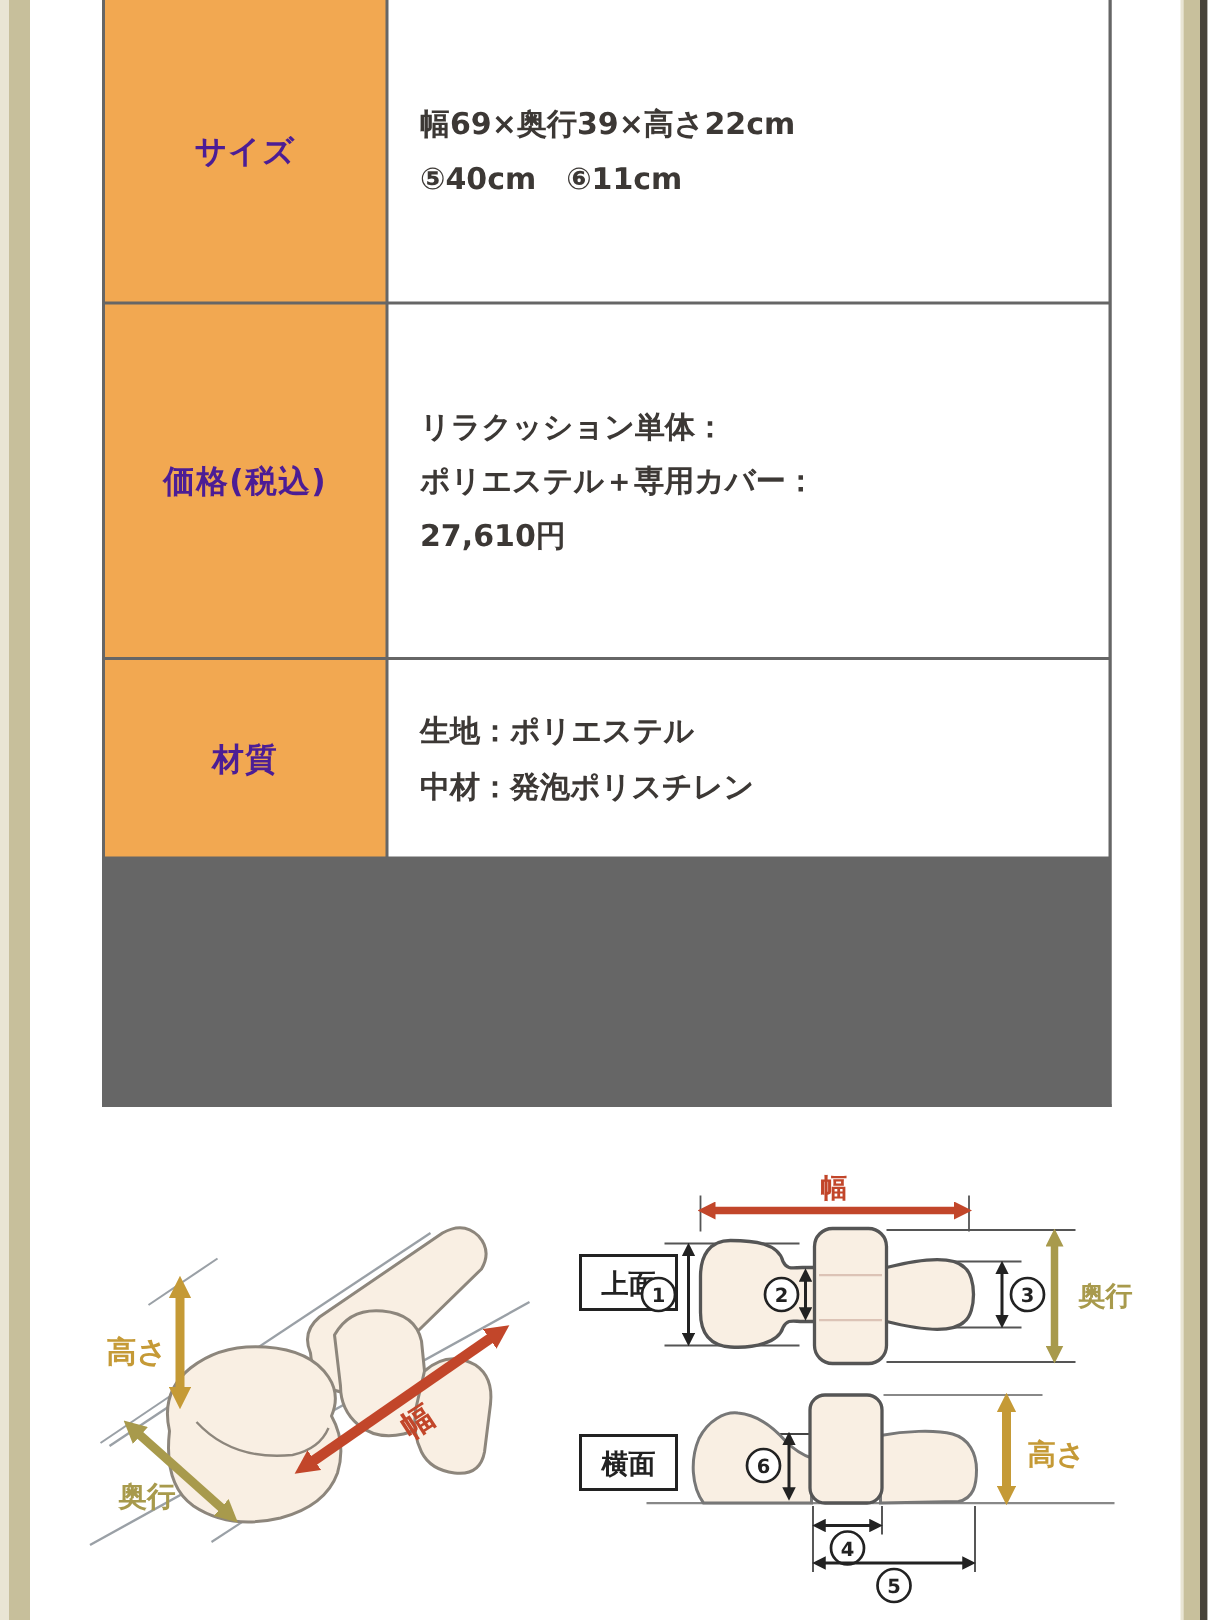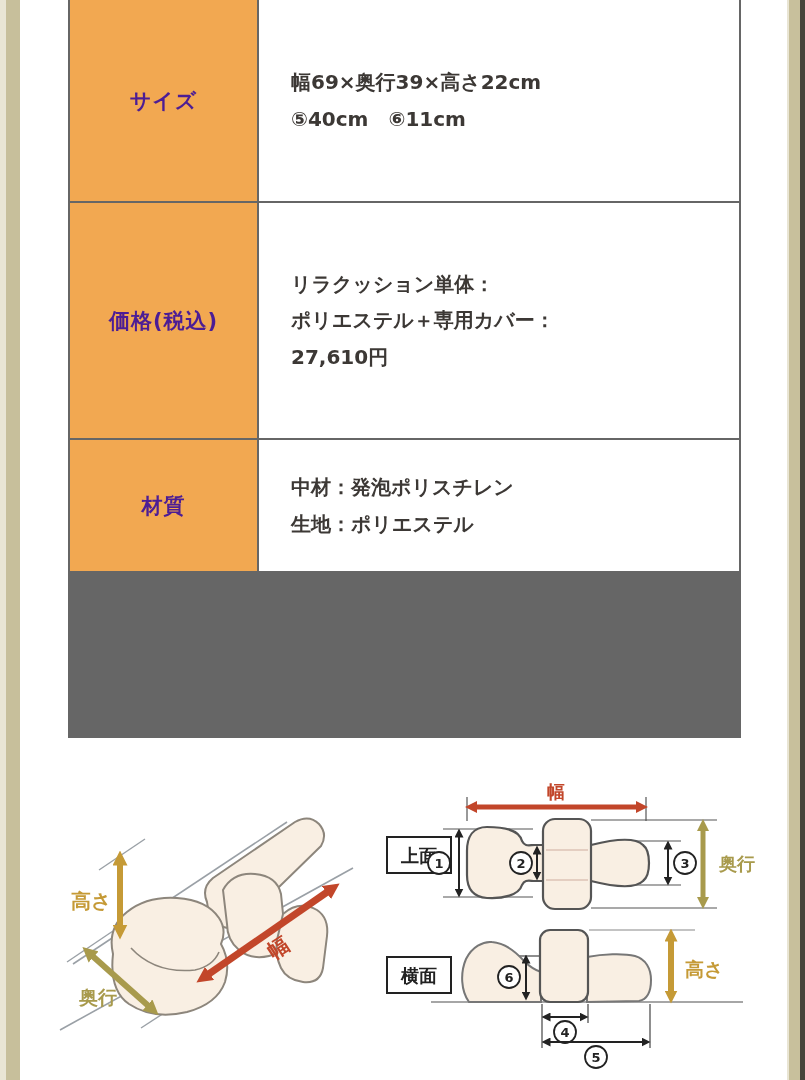--- a/index.html
+++ b/index.html
@@ -22,21 +22,21 @@
     grid-template-rows:201px 235px 131px 163px;gap:2px;
     background:#666666;border:2px solid #666666;border-top:none;
   }
   .cell-label{
     background:#f2a851;color:#4c1d95;font-weight:bold;font-size:21px;
     display:flex;align-items:center;justify-content:center;letter-spacing:1px;
   }
   .cell-content{
     background:#ffffff;color:#3c3835;font-weight:bold;font-size:20px;
     display:flex;flex-direction:column;justify-content:center;
-    padding-left:32px;line-height:36.5px;
+    padding-left:21px;line-height:36.5px;
   }
   .cell-content .line{white-space:pre;}
 
   
   .diagram{position:absolute;}
   #diagram-3d{left:55px;top:772px;}
   #diagram-top{left:383px;top:783px;}
   #diagram-side{left:383px;top:923px;}
   svg text{font-family:"DejaVu Sans",sans-serif;}
   .jp-label{font-weight:bold;}
@@ -71,22 +71,22 @@
       <div class="line">リラクッション単体：</div>
       <div class="line">ポリエステル＋専用カバー：</div>
       <div class="line">27,610円</div>
     </div>
 
 
     <div class="cell-label">
       <span>材質</span>
     </div>
     <div class="cell-content">
+      <div class="line">生地：ポリエステル</div>
       <div class="line">中材：発泡ポリスチレン</div>
-      <div class="line">生地：ポリエステル</div>
     </div>
 
   </div>
 
   <svg id="diagram-3d" class="diagram" width="312" height="308" viewBox="0 0 312 308">
     <defs>
       <marker id="d-red" markerUnits="userSpaceOnUse" markerWidth="16" markerHeight="16" refX="8" refY="8" orient="auto-start-reverse">
         <path d="M0,0 L16,8 L0,16 Z" fill="#c2462a"></path>
       </marker>
       <marker id="d-gold" markerUnits="userSpaceOnUse" markerWidth="15" markerHeight="15" refX="7.5" refY="7.5" orient="auto-start-reverse">

